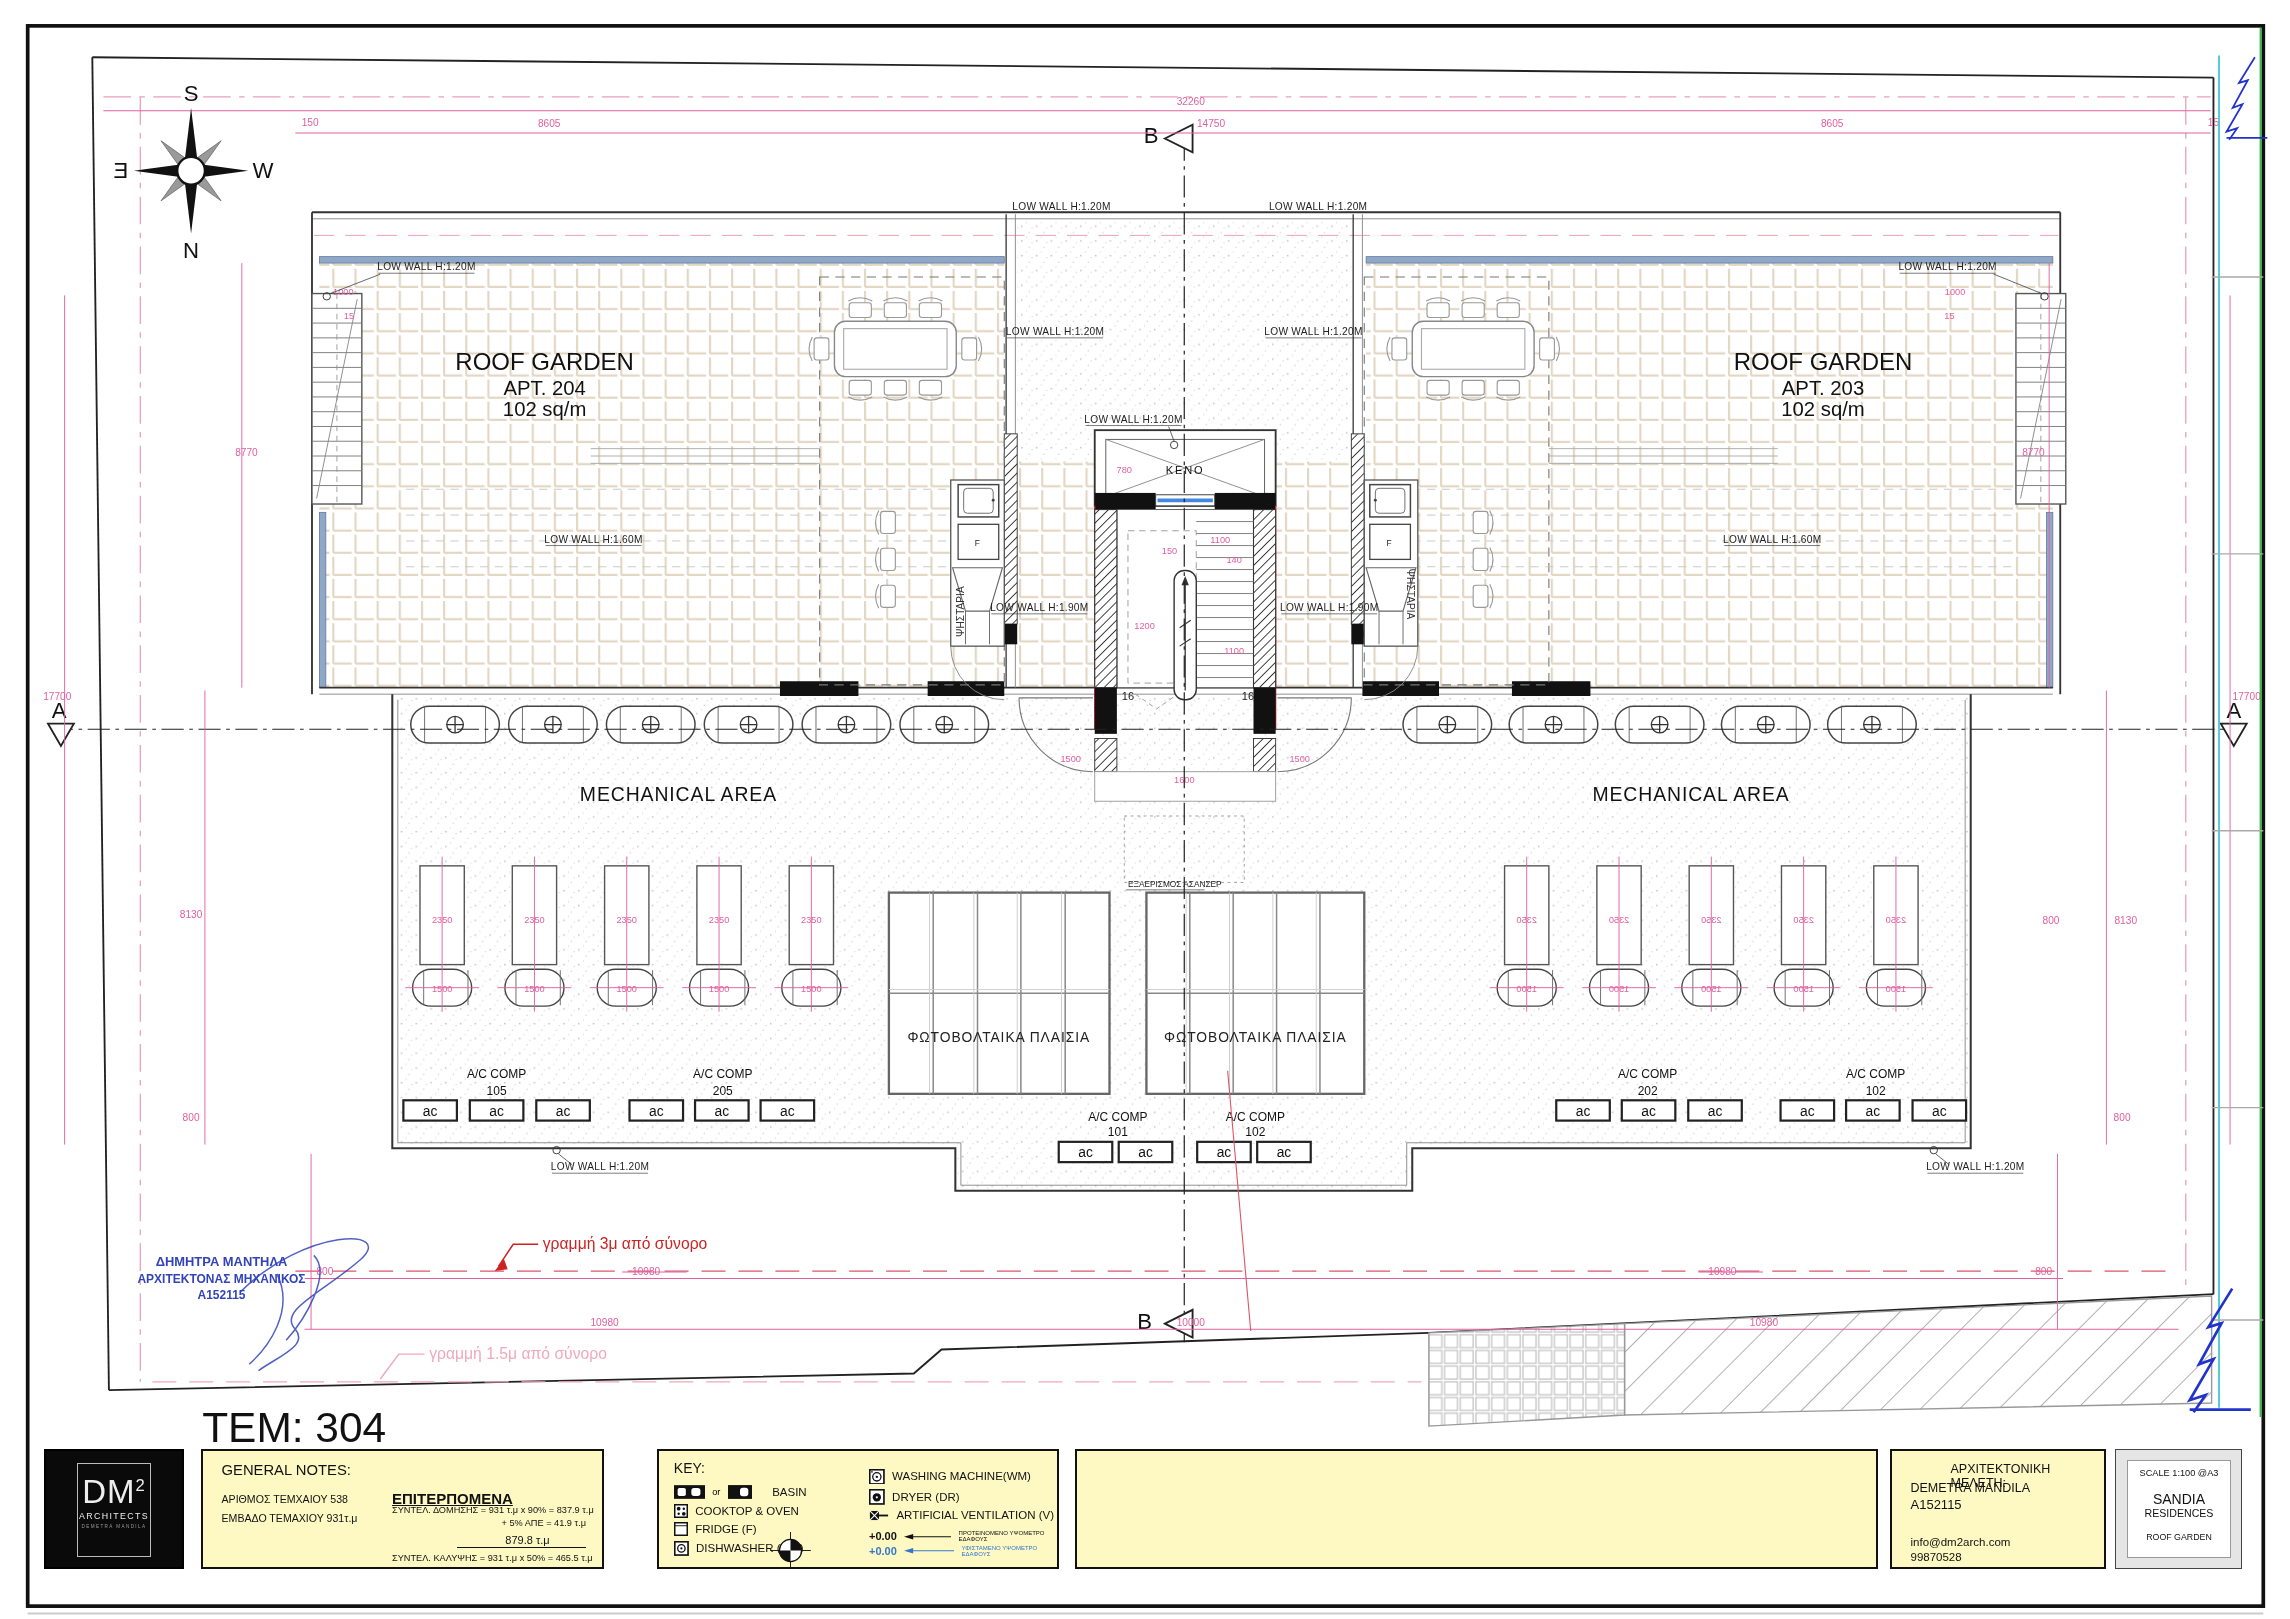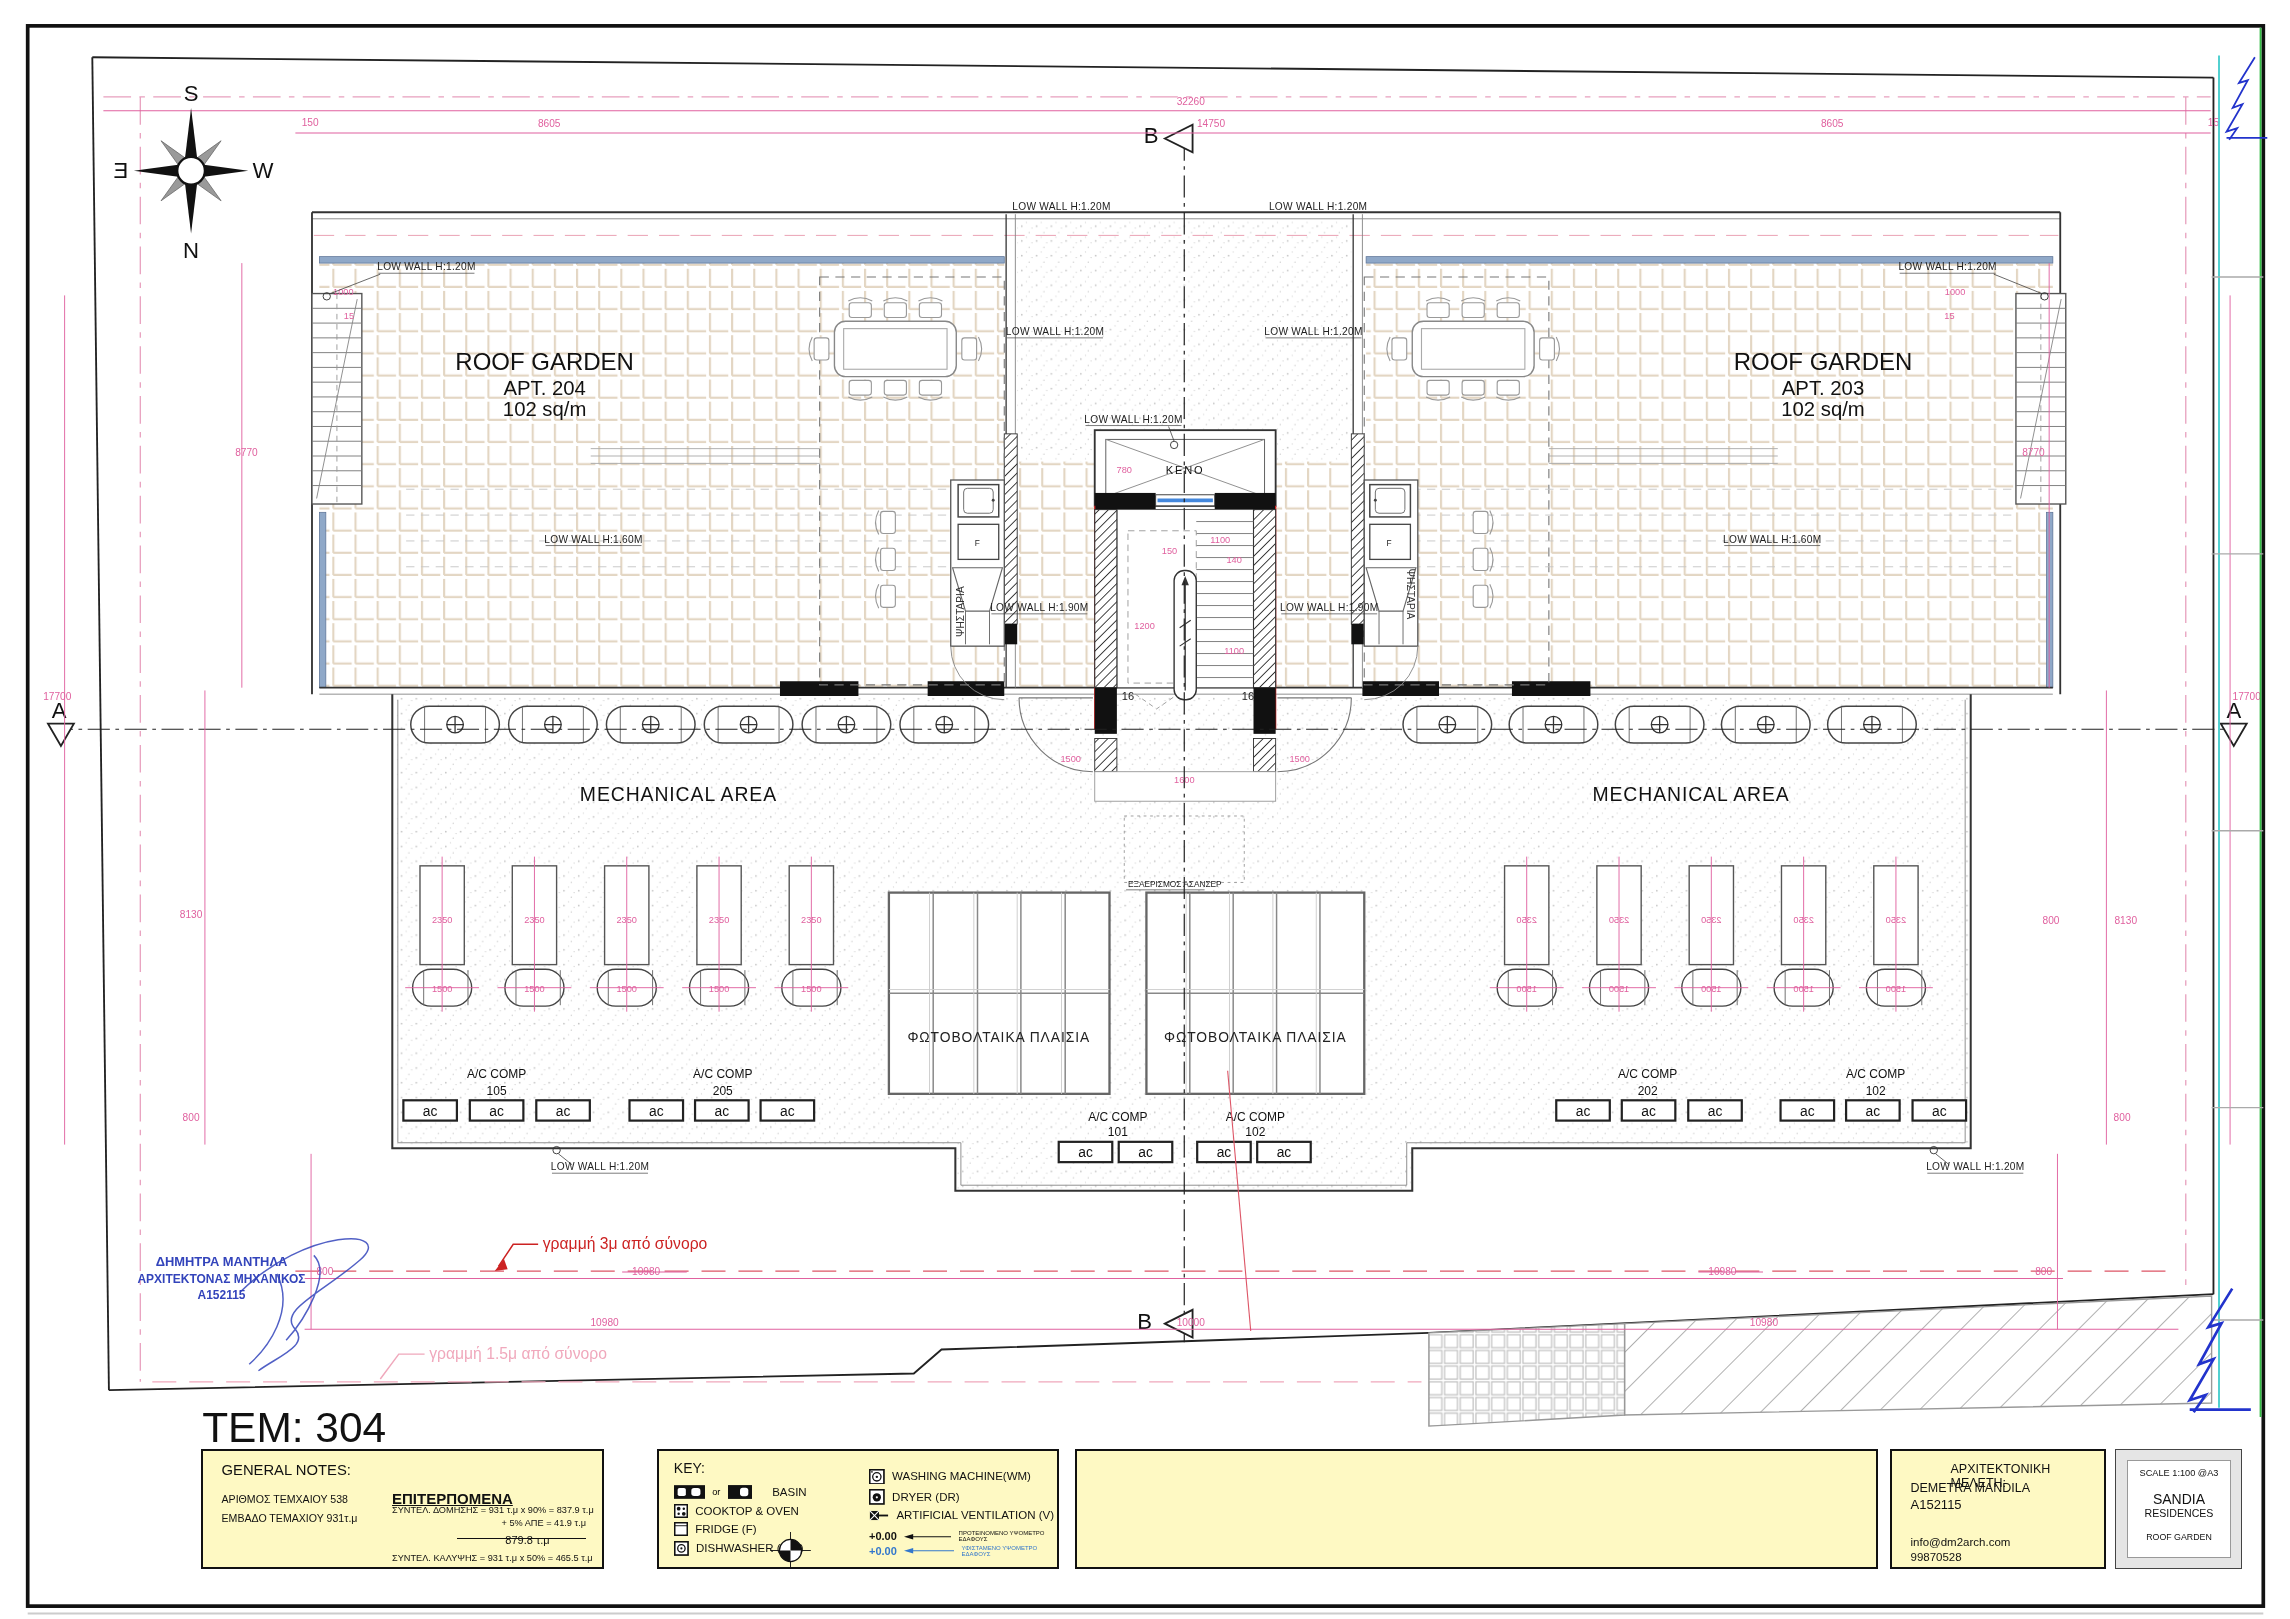--- a/index.html
+++ b/index.html
@@ -508,28 +508,37 @@
 <g>
   <line x1="2404" y1="60" x2="2404" y2="1525" stroke="#44cccc" stroke-width="2"></line>
   <line x1="2449" y1="30" x2="2449" y2="1535" stroke="#33bb44" stroke-width="2"></line>
   <path d="M2396,300 h56 M2396,600 h56 M2396,900 h56 M2396,1200 h56 M2396,1430 h56" stroke="#aaa" stroke-width="1.5"></path>
   <use href="#bolt" transform="translate(2440,62) scale(0.48)"></use>
   <use href="#bolt" transform="translate(2414,1396) scale(0.72)"></use>
 </g>
 </svg>
 
 
+<div class="tbox" style="left:44px;top:1449px;width:140px;height:120px;background:#0a0a0a;border-color:#000;">
+  <div style="border:0.9px solid #bbb;width:72px;height:92px;margin:12px auto;text-align:center;color:#eee;">
+    <div style="font-size:33px;font-weight:200;letter-spacing:0.9px;margin-top:9.2px;">
+      <span>DM</span><sup style="font-size:16.6px;">2</sup>
+    </div>
+    <div style="font-size:8.8px;letter-spacing:1.4px;font-weight:200;">ARCHITECTS</div>
+    <div style="font-size:4.6px;letter-spacing:1.4px;color:#999;margin-top:2.8px;">DEMETRA MANDILA</div>
+  </div>
+</div>
 
 <div class="tbox" style="left:201px;top:1449px;width:403px;height:120px;">
   <div class="tb-label" style="left:18.5px;top:11px;font-size:14.8px;">GENERAL NOTES:</div>
   <div class="tb-label" style="left:18.5px;top:42px;font-size:10.6px;">ΑΡΙΘΜΟΣ ΤΕΜΧΑΙΟΥ  538</div>
   <div class="tb-label" style="left:18.5px;top:61px;font-size:10.6px;">ΕΜΒΑΔΟ ΤΕΜΑΧΙΟΥ 931τ.μ</div>
   <div class="tb-label" style="left:189px;top:39px;font-size:15px;font-weight:bold;text-decoration:underline;">ΕΠΙΤΕΡΠΟΜΕΝΑ</div>
   <div class="tb-label" style="left:189px;top:54px;font-size:9.2px;">ΣΥΝΤΕΛ. ΔΟΜΗΣΗΣ = 931 τ.μ x 90% = 837.9 τ.μ</div>
-  <div class="tb-label" style="left:254px;top:67px;font-size:9.2px;width:129px;text-align:right;border-bottom:1.4px solid #111;padding-bottom:10px;">+ 5% ΑΠΕ = 41.9 τ.μ</div>
+  <div class="tb-label" style="left:254px;top:67px;font-size:9.2px;width:129px;text-align:right;border-bottom:1.4px solid #111;padding-bottom:19px;">+ 5% ΑΠΕ = 41.9 τ.μ</div>
   <div class="tb-label" style="left:260px;top:83px;font-size:11px;width:129px;text-align:center;">879.8 τ.μ</div>
   <div class="tb-label" style="left:189px;top:102px;font-size:9.2px;">ΣΥΝΤΕΛ. ΚΑΛΥΨΗΣ = 931 τ.μ x 50% = 465.5 τ.μ</div>
 </div>
 
 <div class="tbox" style="left:657px;top:1449px;width:402px;height:120px;">
   <div class="tb-label" style="left:14.8px;top:9.2px;font-size:14px;">KEY:</div>
   <div style="position:absolute;left:14.8px;top:29.5px;width:185px;">
     <div class="keyrow">
       <svg width="31" height="14" viewBox="0 0 34 15">
             <rect width="34" height="15" fill="#111"></rect>

